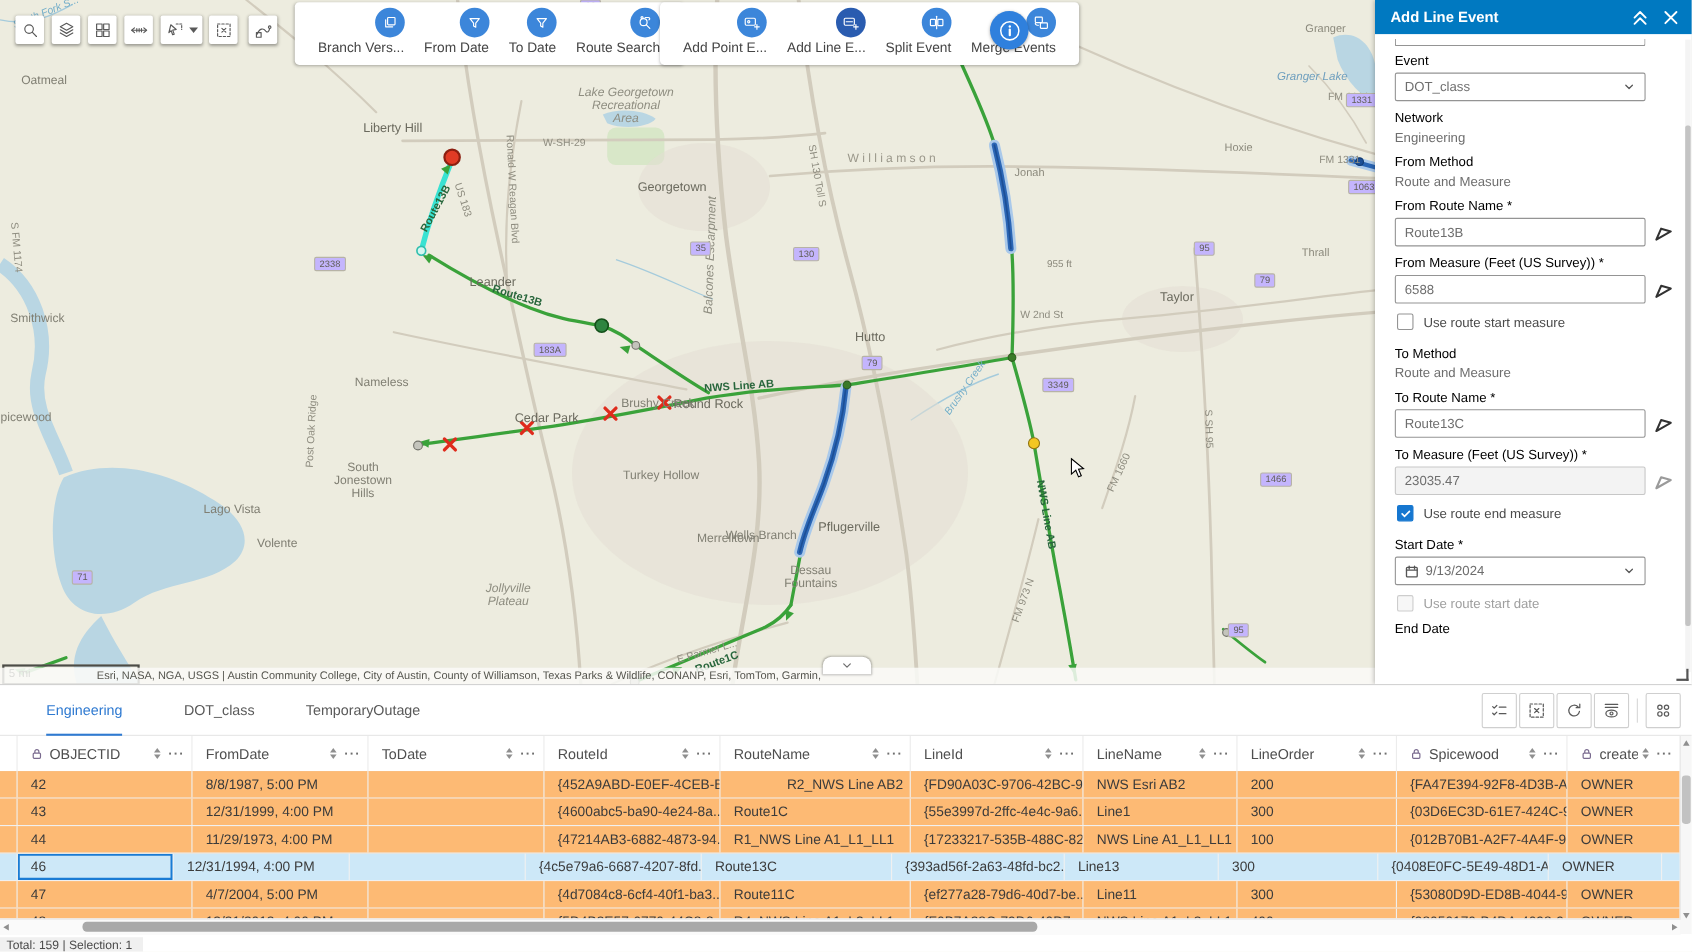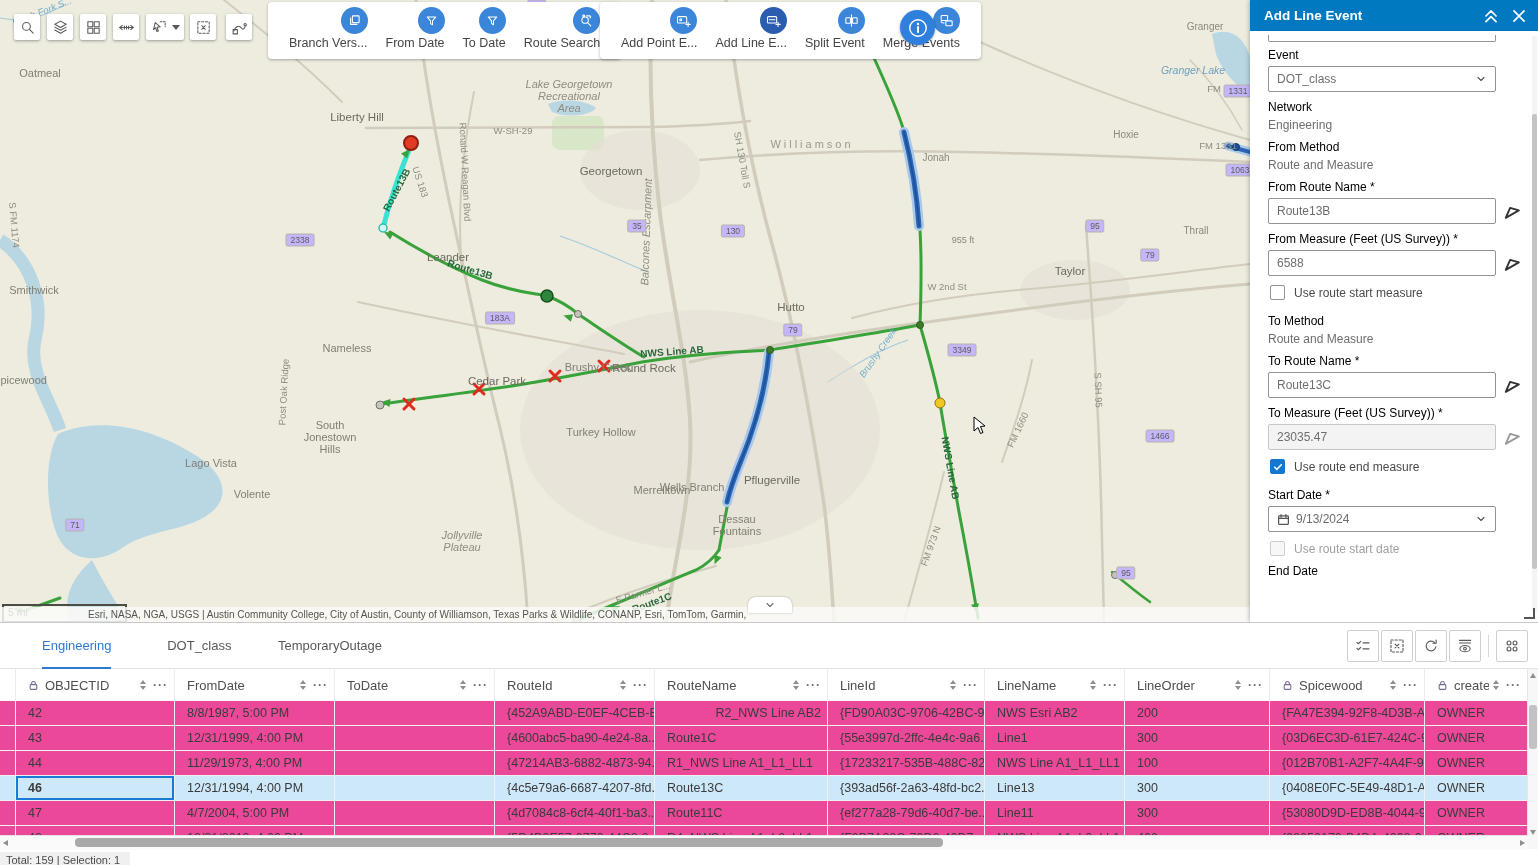--- a/index.html
+++ b/index.html
@@ -109,21 +109,21 @@
   .hcell .lock{width:11px;height:11px;color:#7a6b8f;margin-right:6px;flex:none}
   .hcell .lock svg{fill:none;stroke:currentColor;stroke-width:1.2}
   .hcell .hname{white-space:nowrap;overflow:hidden;flex:1}
   .sort{display:flex;flex-direction:column;align-items:center;margin:0 7px 0 4px;}
   .sort i{width:0;height:0;border-left:3.5px solid transparent;border-right:3.5px solid transparent;}
   .sort .up{border-bottom:4px solid #8f8f8f;margin-bottom:2px}
   .sort .dn{border-top:4px solid #8f8f8f}
   .dots{color:#6e6e6e;font-weight:bold;letter-spacing:1px;font-size:12px;}
   #rows{position:absolute;left:0;top:78px;width:1528px;height:134px;overflow:hidden;}
   .trow{display:flex;height:24px;line-height:24px;font-size:12.5px;color:#3b3b3b;border-bottom:1px solid #f0f0f0;
-        background:#ec4899;cursor:pointer;}
+        background:#fdba74;cursor:pointer;}
   .trow.selected{background:#cde8f8;}
   .tcell{padding:0 6px 0 12px;border-right:1px solid #f0f0f0;box-sizing:border-box;
          white-space:nowrap;overflow:hidden;}
   .trow.selected .tcell.first{box-shadow:inset 0 0 0 2px #1a7bd4;}
   #vscroll{position:absolute;right:0;top:46px;width:10px;height:180px;background:#f7f7f7;border-left:1px solid #e6e6e6;}
   #vthumb{position:absolute;left:1px;top:36px;width:8px;height:44px;background:#c2c2c2;border-radius:3px;}
   .varrow{position:absolute;left:2px;width:0;height:0;border-left:3.5px solid transparent;border-right:3.5px solid transparent;}
   #hscroll{position:absolute;left:0;top:212px;width:1528px;height:14px;background:#fafafa;
            border-top:1px solid #e3e3e3;border-bottom:1px solid #e3e3e3;}
   #hthumb{position:absolute;left:75px;top:2px;width:868px;height:9px;background:#a9a9a9;border-radius:4px;}
@@ -819,21 +819,21 @@
         <div class="tcell" style="width: 160px;">{47214AB3-6882-4873-94...</div>
         <div class="tcell" style="width: 173px;">R1_NWS Line A1_L1_LL1</div>
         <div class="tcell" style="width: 157px;">{17233217-535B-488C-82...</div>
         <div class="tcell" style="width: 140px;">NWS Line A1_L1_LL1</div>
         <div class="tcell" style="width: 145px;">100</div>
         <div class="tcell" style="width: 155px;">{012B70B1-A2F7-4A4F-96...</div>
         <div class="tcell" style="width: 103px;">OWNER</div>
       </div>
       <div class="trow selected">
         <div class="tcell" style="width: 16px; padding: 0px;"></div>
-        <div class="tcell first" style="width: 159px; font-weight: bold;">46</div>
+        <div class="tcell first" style="width: 142px;">46</div>
         <div class="tcell" style="width: 160px;">12/31/1994, 4:00 PM</div>
         <div class="tcell" style="width: 160px;"></div>
         <div class="tcell" style="width: 160px;">{4c5e79a6-6687-4207-8fd...</div>
         <div class="tcell" style="width: 173px;">Route13C</div>
         <div class="tcell" style="width: 157px;">{393ad56f-2a63-48fd-bc2...</div>
         <div class="tcell" style="width: 140px;">Line13</div>
         <div class="tcell" style="width: 145px;">300</div>
         <div class="tcell" style="width: 155px;">{0408E0FC-5E49-48D1-A...</div>
         <div class="tcell" style="width: 103px;">OWNER</div>
       </div>

